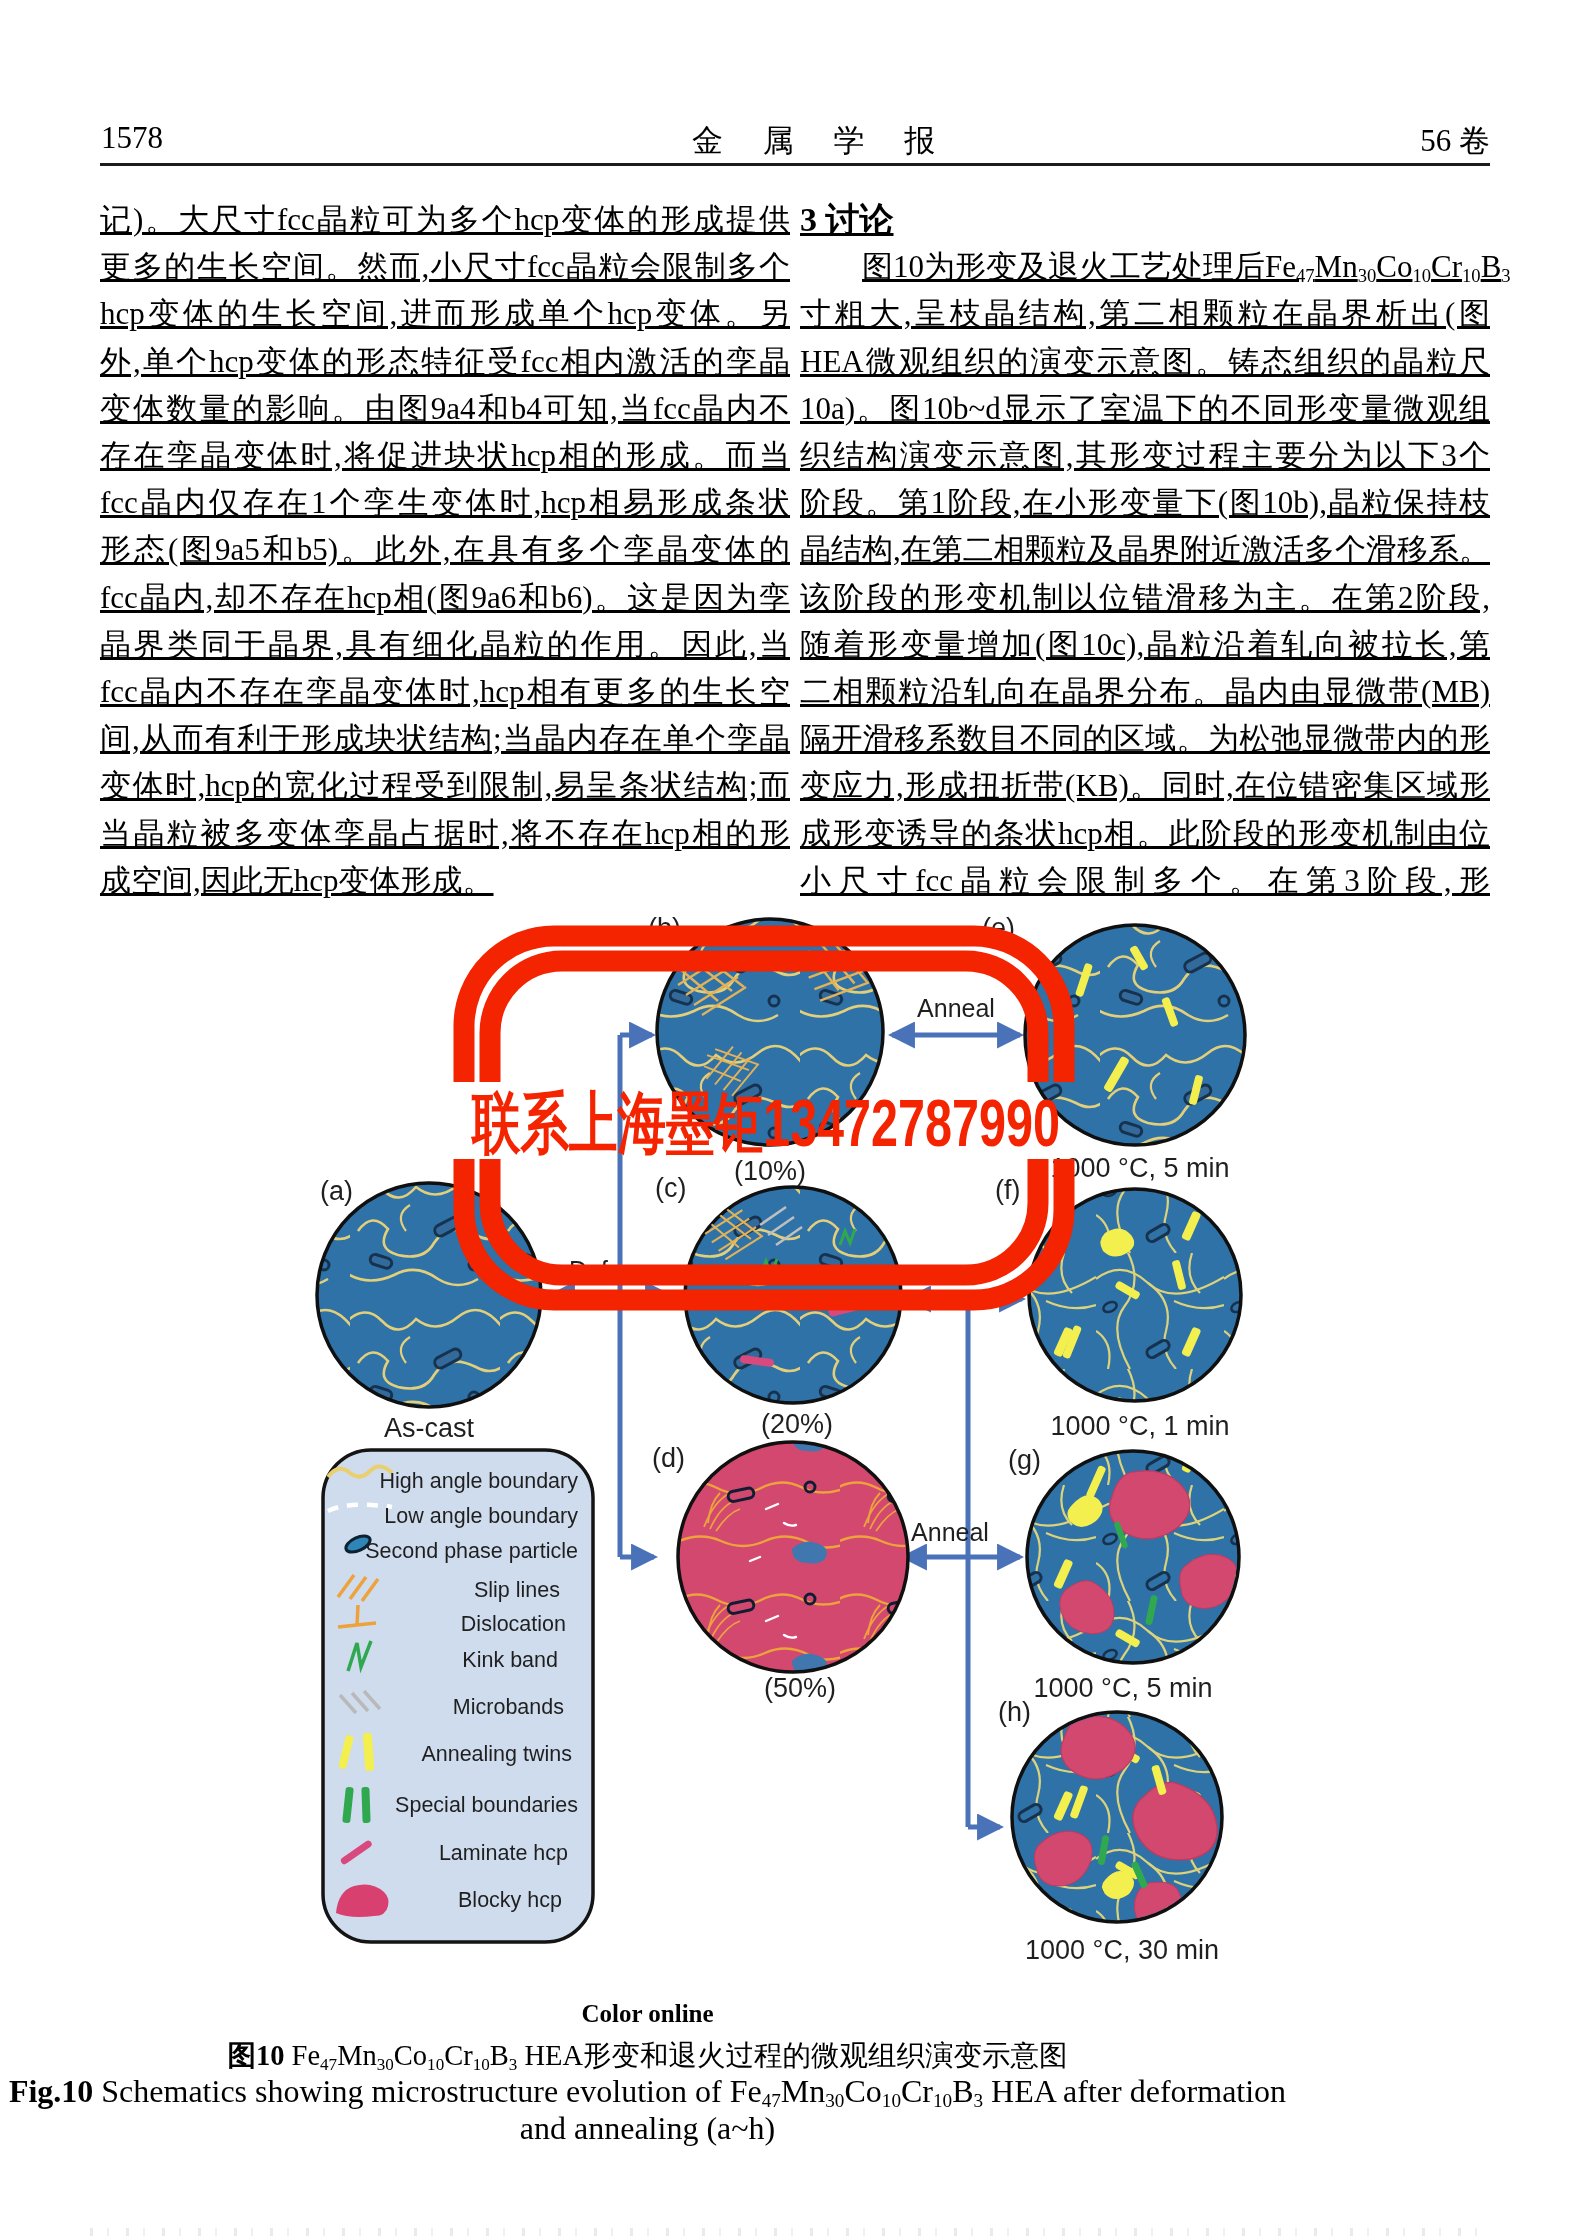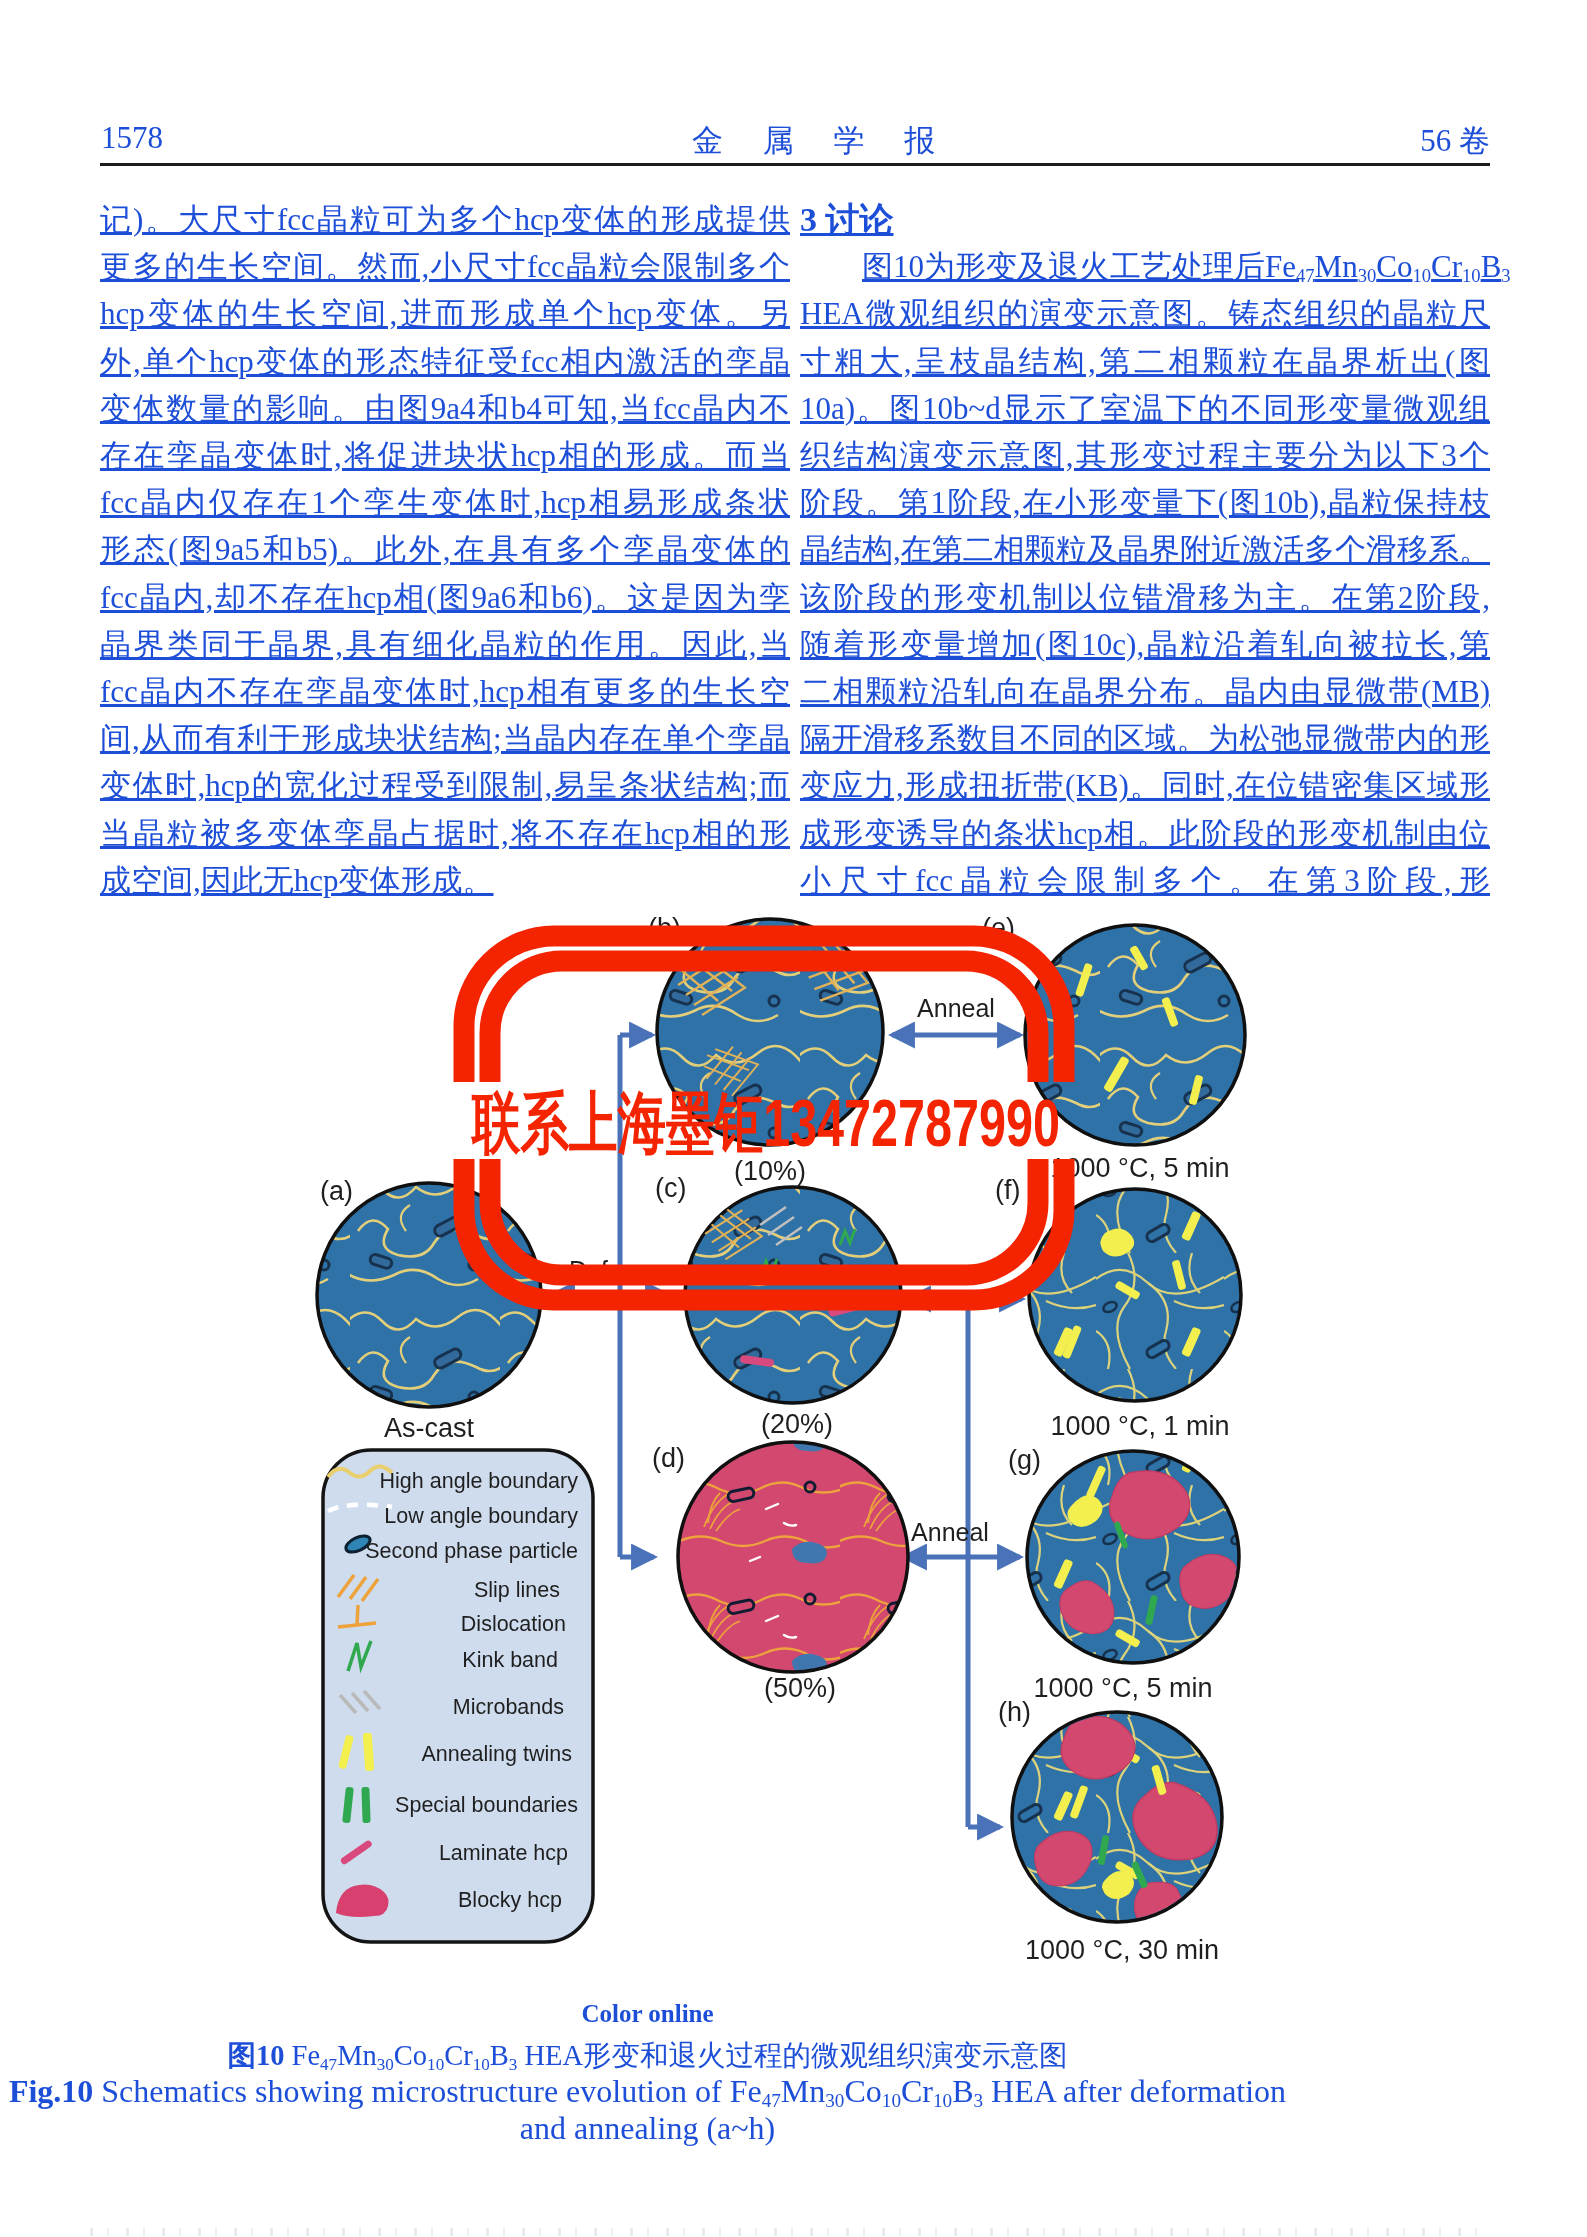--- a/index.html
+++ b/index.html
@@ -1,17 +1,17 @@
 <!DOCTYPE html>
 <html><head>
 <meta charset="utf-8">
 <style>
   html,body{margin:0;padding:0;background:#ffffff;}
   .page{position:relative;width:1587px;height:2237px;background:#ffffff;overflow:hidden;
-        font-family:"Liberation Serif", serif;color:#1d4ed8;}
+        font-family:"Liberation Serif", serif;color:#000000;}
   
   .hdr-page{position:absolute;left:101px;top:120px;font-size:31px;}
   .hdr-journal{position:absolute;left:0;top:120px;width:1587px;text-align:center;font-size:31px;letter-spacing:16px;padding-left:28px;}
   .hdr-vol{position:absolute;right:97px;top:120px;font-size:31px;}
   .hdr-rule{position:absolute;left:100px;top:163px;width:1390px;height:2.6px;background:#1c1c1c;}
   
   .col{position:absolute;top:196px;width:690px;font-size:31px;line-height:47.2px;text-decoration:underline;}
   .col-left{left:100px;}
   .col-right{left:800px;}
   .text-line{text-align:justify;text-align-last:justify;white-space:nowrap;}
@@ -63,22 +63,22 @@
         <div class="text-line">当晶粒被多变体孪晶占据时,将不存在hcp相的形</div>
         <div class="text-line">成空间,因此无hcp变体形成。</div>
       </div>
   </div>
 
   <div class="col col-right">
     <div class="sec-heading">3 讨论</div>
     <div class="text-line intro-line"><span>图10为形变及退火工艺处理后</span><span><span>Fe</span><sub>47</sub><span>Mn</span><sub>30</sub><span>Co</span><sub>10</sub><span>Cr</span><sub>10</sub><span>B</span><sub>3</sub></span></div>
     <div class="line-wrap">
 
-    <div class="text-line">HEA微观组织的演变示意图。铸态组织的晶粒尺</div>
-        <div class="text-line">寸粗大,呈枝晶结构,第二相颗粒在晶界析出(图</div>
+    <div class="text-line">寸粗大,呈枝晶结构,第二相颗粒在晶界析出(图</div>
+        <div class="text-line">HEA微观组织的演变示意图。铸态组织的晶粒尺</div>
         <div class="text-line">10a)。图10b~d显示了室温下的不同形变量微观组</div>
         <div class="text-line">织结构演变示意图,其形变过程主要分为以下3个</div>
         <div class="text-line">阶段。第1阶段,在小形变量下(图10b),晶粒保持枝</div>
         <div class="text-line">晶结构,在第二相颗粒及晶界附近激活多个滑移系。</div>
         <div class="text-line">该阶段的形变机制以位错滑移为主。在第2阶段,</div>
         <div class="text-line">随着形变量增加(图10c),晶粒沿着轧向被拉长,第</div>
         <div class="text-line">二相颗粒沿轧向在晶界分布。晶内由显微带(MB)</div>
         <div class="text-line">隔开滑移系数目不同的区域。为松弛显微带内的形</div>
         <div class="text-line">变应力,形成扭折带(KB)。同时,在位错密集区域形</div>
         <div class="text-line">成形变诱导的条状hcp相。此阶段的形变机制由位</div>

